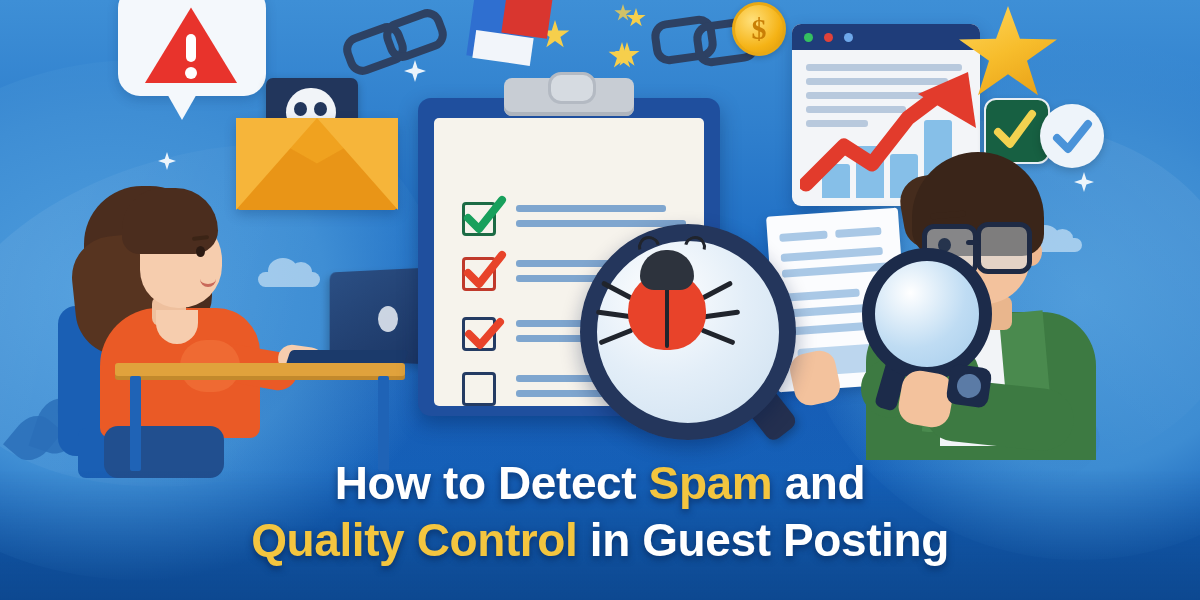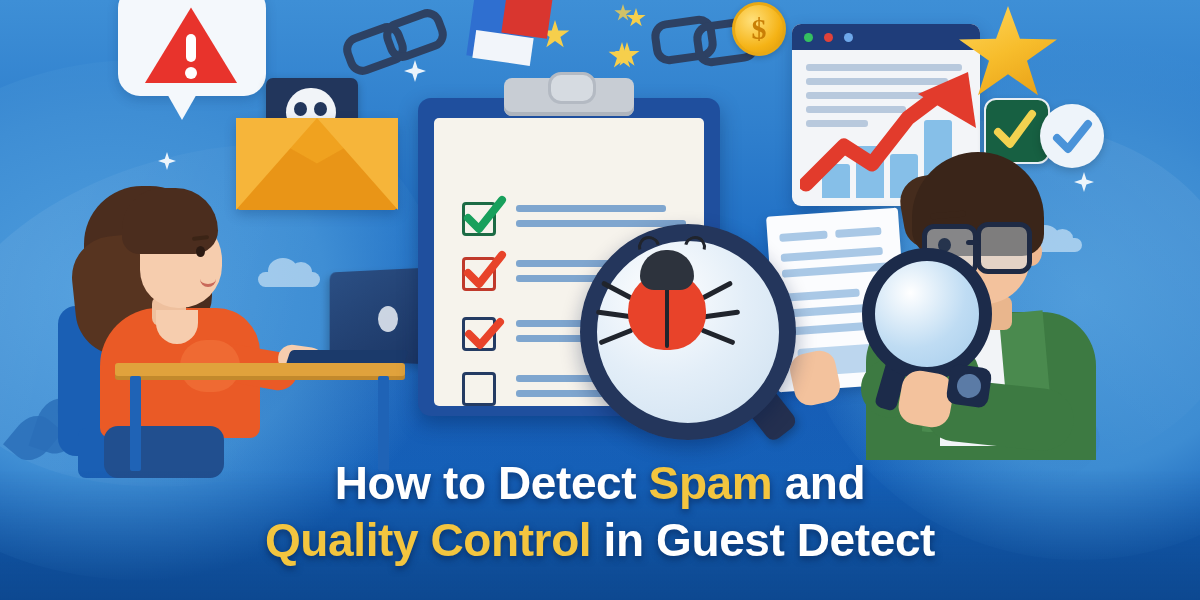--- a/index.html
+++ b/index.html
@@ -391,17 +391,17 @@
     <div class="bug-split"></div>
     <div class="bug-head"></div>
   </div>
 
   <div class="botshade"></div>
   <div class="titlewrap">
     <div class="tline">
       <span>How to Detect </span><span class="hl">Spam</span><span> and</span>
     </div>
     <div class="tline">
-      <span class="hl">Quality Control</span><span> in Guest Detect</span>
+      <span class="hl">Quality Control</span><span> in Guest Posting</span>
     </div>
   </div>
 
 </div>
 
 </body></html>

